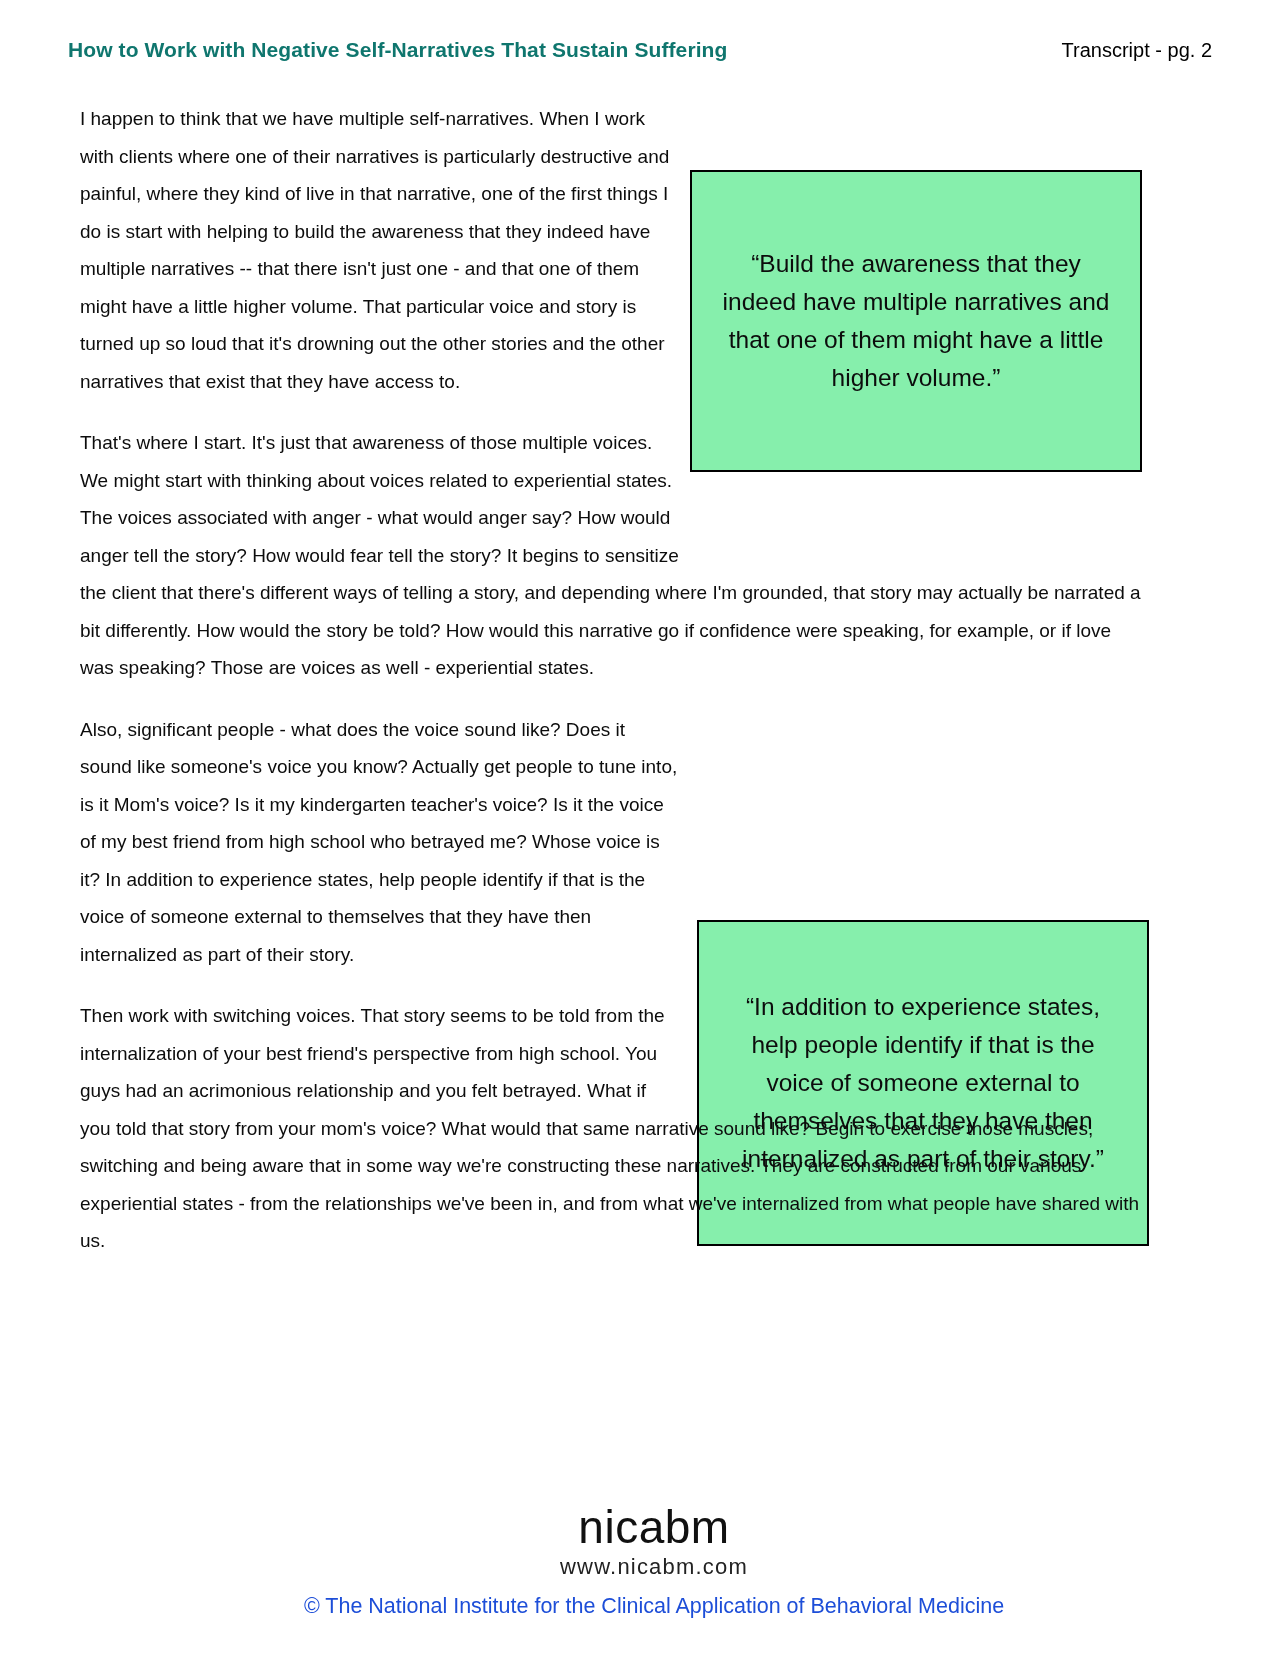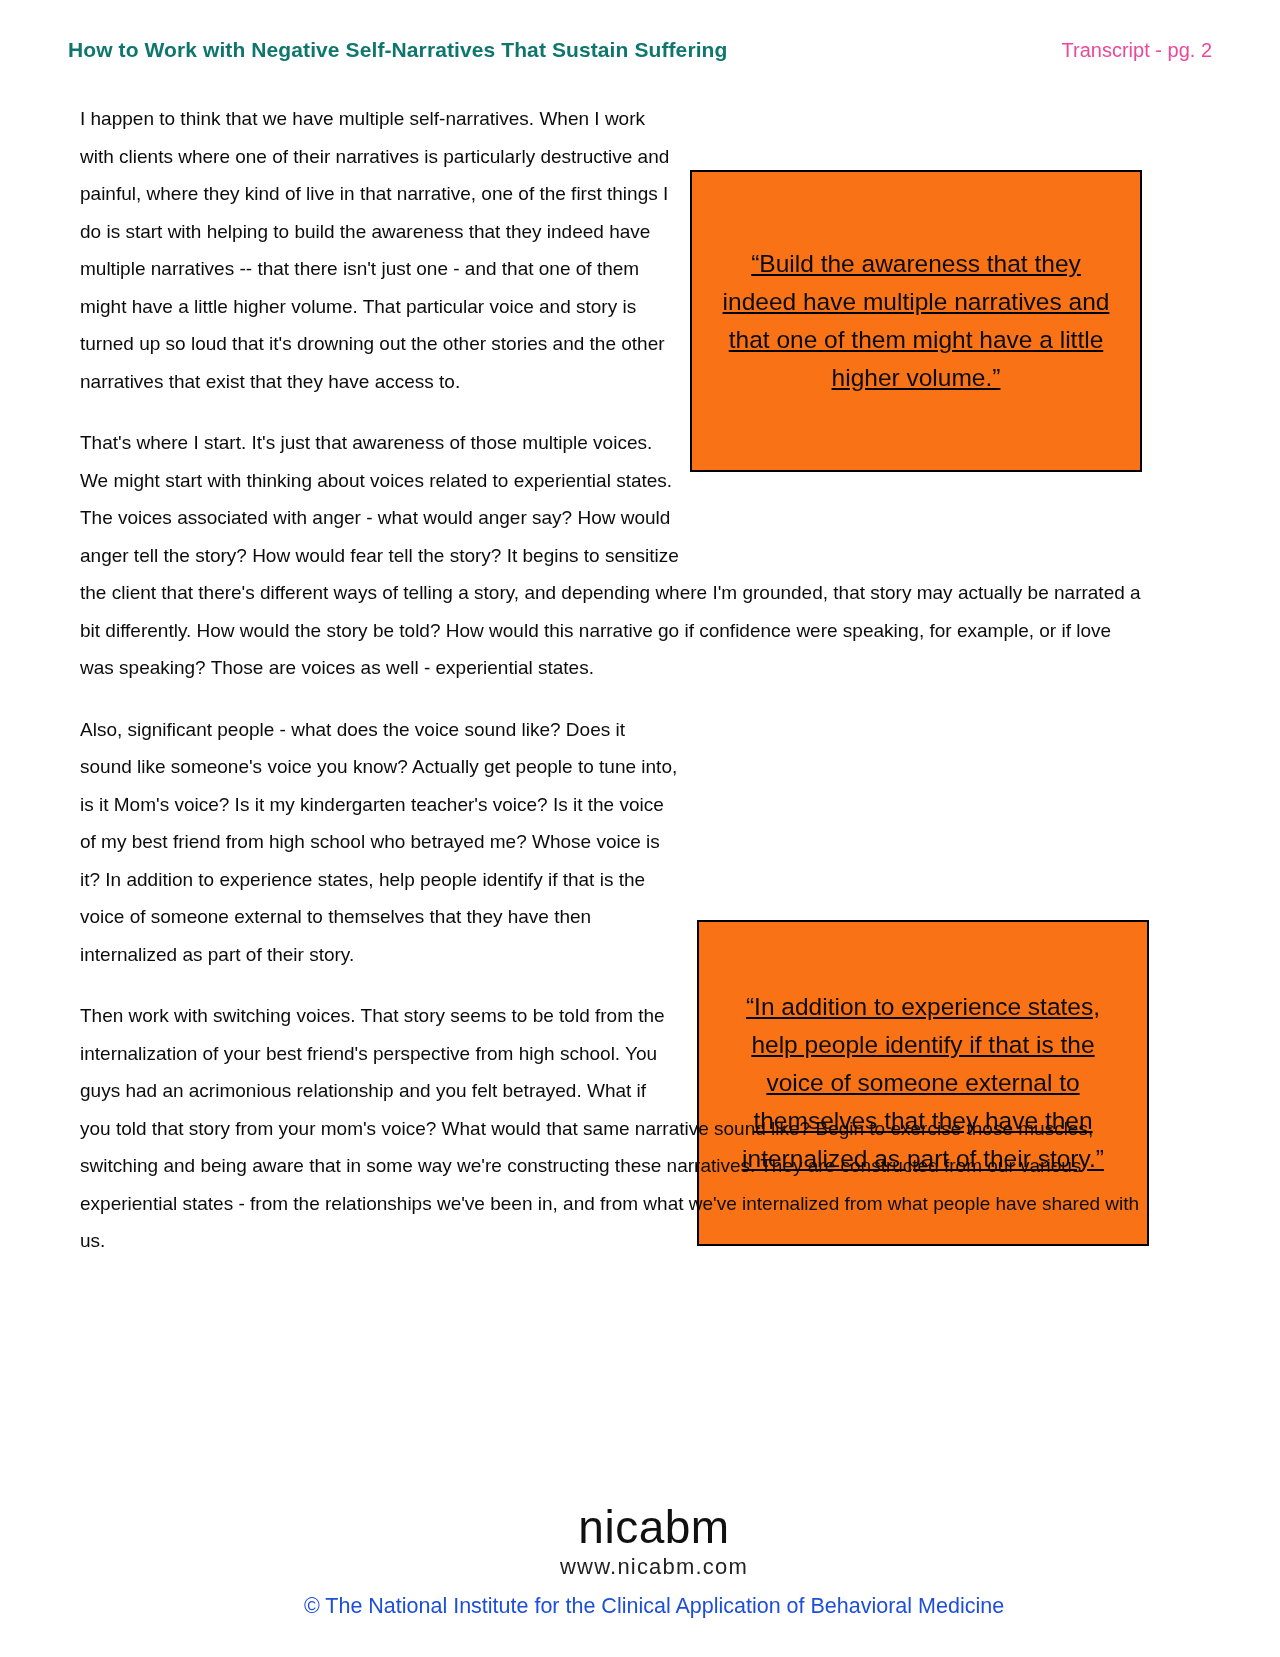--- a/index.html
+++ b/index.html
@@ -35,21 +35,21 @@
   }
   .header-title {
     font-size: 21px;
     font-weight: 600;
     letter-spacing: 0.1px;
     color: #0f766e;
   }
   .header-page {
     font-size: 20px;
     font-weight: 500;
-    color: #ec4899;
+    color: #000000;
     white-space: nowrap;
   }
 
   
   .content {
     position: absolute;
     top: 100px;
     left: 68px;
     width: 1082px;
   }
@@ -63,22 +63,21 @@
   p.para:last-child { margin-bottom: 0; }
 
   
   .quote-box {
     border: 2px solid #000;
     box-sizing: border-box;
     display: flex;
     align-items: center;
     justify-content: flex-start;
     text-align: center;
-    background: #f97316;
-    text-decoration: underline;
+    background: #86efac;
   }
   .quote-box .qtext {
     font-size: 24.5px;
     line-height: 38px;
     padding: 0 22px;
     color: #0c0c0c;
   }
   #quote-1 {
     position: absolute;
     left: 690px;

